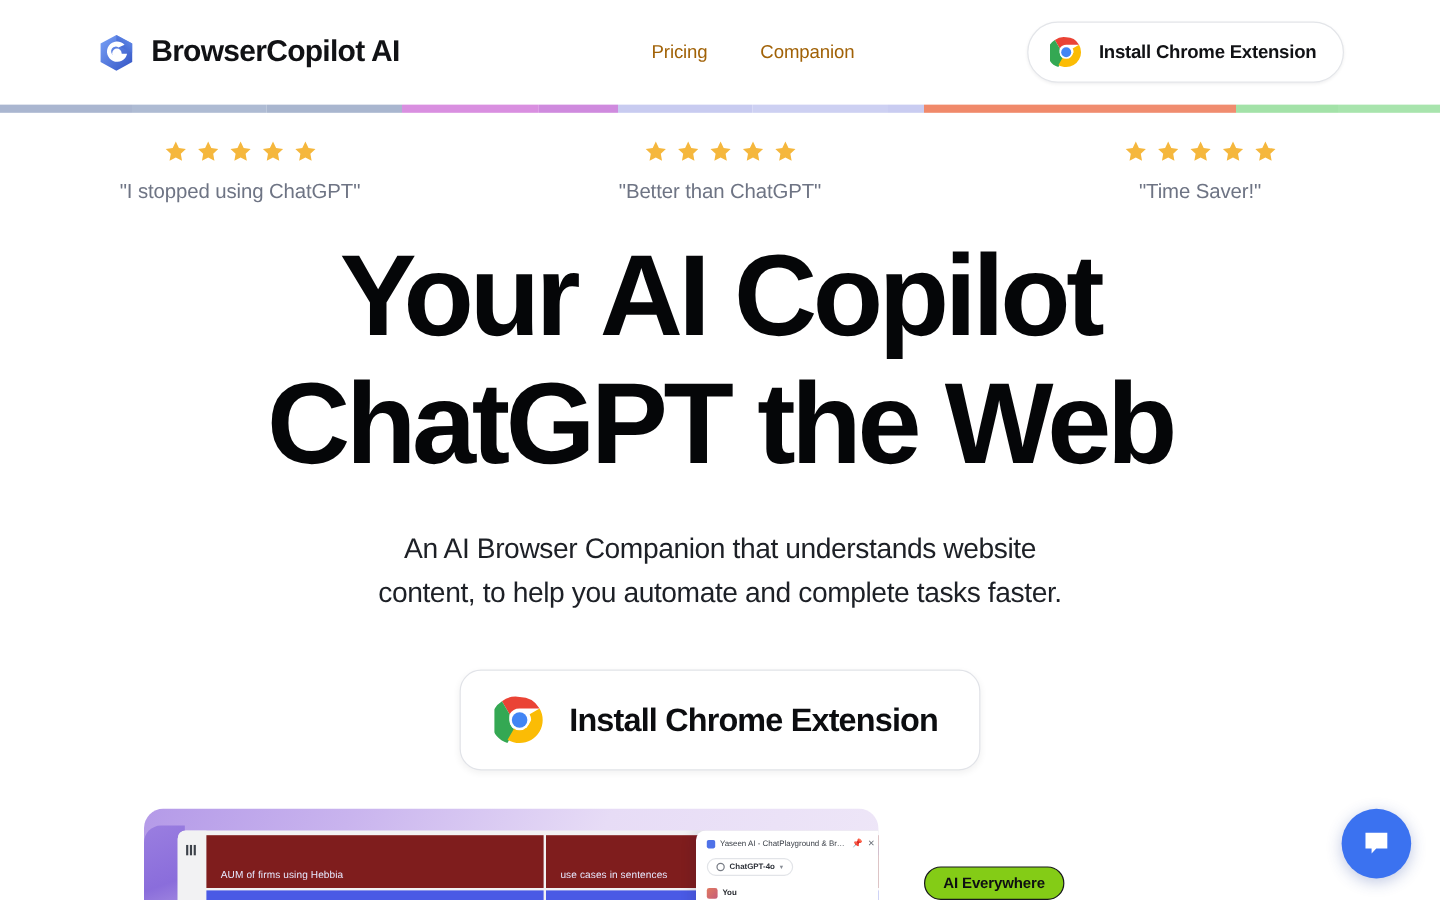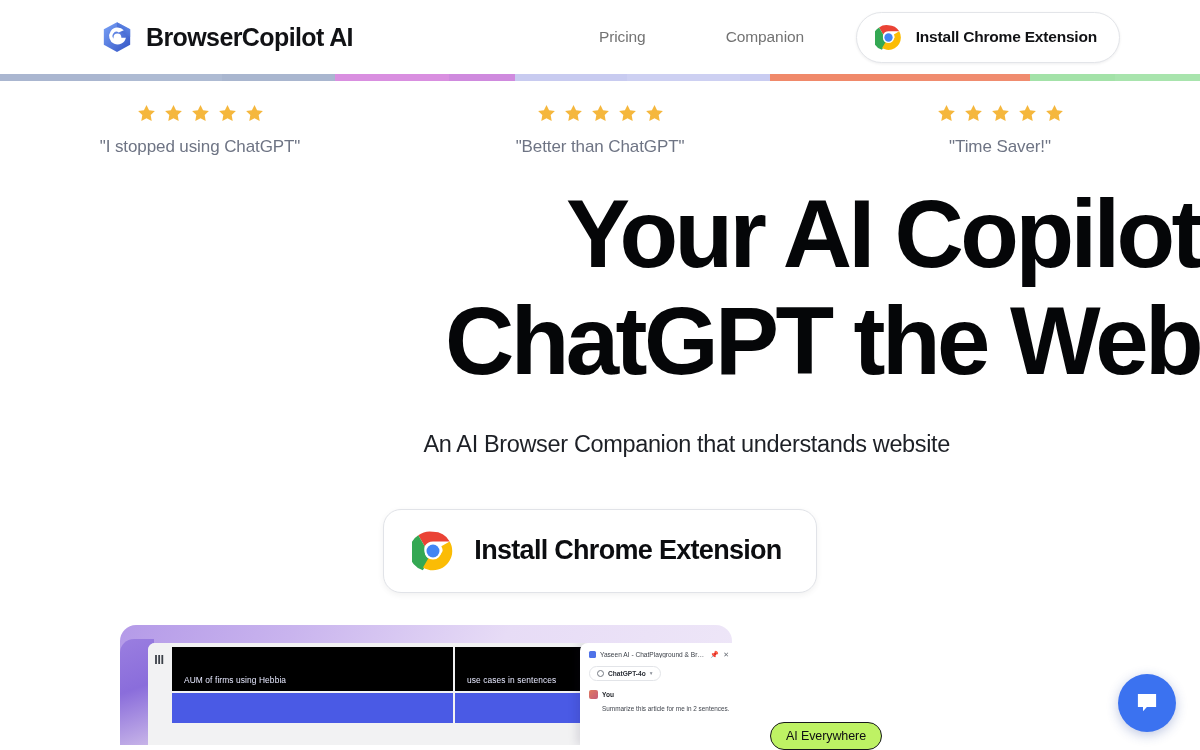--- a/index.html
+++ b/index.html
@@ -8,25 +8,25 @@
     height: 750px;
     overflow: hidden;
     background: #ffffff;
     font-family: "Liberation Sans", sans-serif;
     -webkit-font-smoothing: antialiased;
   }
 
   
   .header {
     position: relative;
-    height: 74px;
-    display: flex;
-    align-items: center;
-    background: #ffffff;
-    padding: 0 80px 0 100px;
+    height: 87px;
+    display: flex;
+    align-items: center;
+    background: #ffffff;
+    padding: 0 80px 0 80px;
     justify-content: space-between;
   }
   .brand {
     display: flex;
     align-items: center;
     gap: 12px;
   }
   .brand-logo { width: 34px; height: 34px; display: block; flex: none; }
   .brand-name {
     font-size: 25px;
@@ -36,25 +36,24 @@
   }
   .nav {
     display: flex;
     align-items: center;
     gap: 44px;
     margin-left: 210px;
   }
   .nav-link {
     font-size: 15.5px;
     font-weight: 500;
-    color: #737373;
+    color: #a16207;
     text-decoration: none;
     letter-spacing: -0.1px;
     cursor: pointer;
-    margin-left: 36px;
   }
   .header-cta {
     margin-left: auto;
     display: flex;
     align-items: center;
     gap: 14px;
     background: #ffffff;
     border: 1px solid #e3e5e9;
     border-radius: 999px;
     padding: 11px 22px 11px 18px;
@@ -89,21 +88,21 @@
   .stars { display: flex; gap: 6px; }
   .star { display: block; }
   .rating-text {
     margin-top: 13px;
     font-size: 17px;
     color: #6e7484;
     letter-spacing: -0.1px;
   }
 
   
-  .hero { text-align: right; padding-top: 24px; }
+  .hero { text-align: center; padding-top: 24px; }
   .hero-title {
     font-size: 96px;
     line-height: 1.11;
     font-weight: 700;
     letter-spacing: -3.6px;
     color: #050608;
   }
   .hero-sub {
     margin: 32px auto 15px auto;
     max-width: 700px;
@@ -178,21 +177,21 @@
     position: relative;
     padding: 2px 0 0 0;
   }
   .mock-grid {
     display: grid;
     grid-template-columns: 1fr 1fr;
     gap: 2px;
     padding: 2px 2px 0 0;
   }
   .mock-cell {
-    background: #000000;
+    background: #7f1d1d;
     height: 44px;
     position: relative;
   }
   .mock-cell.row2 { height: 30px; background: #4a5ae5; }
   .mock-cell-label {
     position: absolute;
     left: 12px; bottom: 6px;
     font-size: 8.4px;
     color: #e7e9ff;
     letter-spacing: 0.1px;
@@ -249,23 +248,23 @@
   .mp-body { margin-top: 6px; padding-left: 13px; font-size: 6.4px; color: #40454d; white-space: nowrap; }
 
   
   .ai-pill {
     position: absolute;
     left: 770px;
     top: 722px;
     border: 1.4px solid #17181c;
     border-radius: 999px;
     padding: 6px 15px;
-    background: #bef264;
+    background: #84cc16;
     font-size: 12.5px;
-    font-weight: 400;
+    font-weight: 700;
     color: #0e0f12;
     letter-spacing: -0.1px;
     white-space: nowrap;
     cursor: pointer;
   }
 
   
   .chat-fab {
     position: absolute;
     right: 24px;
@@ -410,20 +409,21 @@
 </div>
 
 <div class="hero">
   <h1 class="hero-title">
     <span>Your AI Copilot</span><br>
     <span>ChatGPT the Web</span>
   </h1>
 
   <p class="hero-sub">
     <span>An AI Browser Companion that understands website</span><br>
+    <span>content, to help you automate and complete tasks faster.</span>
   </p>
 
   <div class="hero-cta-wrap">
     <div class="hero-cta">
       <span>
         <svg class="chrome-icon" width="42" height="42" viewBox="0 0 48 48" xmlns="http://www.w3.org/2000/svg">
           <circle cx="24" cy="24" r="22" fill="#ffffff"></circle>
           <path d="M24 2a22 22 0 0 1 19.05 11H24a11 11 0 0 0-9.53 5.5L7.2 6.1A21.94 21.94 0 0 1 24 2z" fill="#ea4335"></path>
           <path d="M7.2 6.1l7.27 12.4A11 11 0 0 0 14.5 24a11 11 0 0 0 5.2 9.35L12.4 45.9A22 22 0 0 1 7.2 6.1z" fill="#34a853"></path>
           <path d="M43.05 13A22 22 0 0 1 24 46c-4.2 0-8.1-1.18-11.43-3.22l7.3-12.62A11 11 0 0 0 35 24a11 11 0 0 0-1.47-5.5z" fill="#fbbc05"></path>

